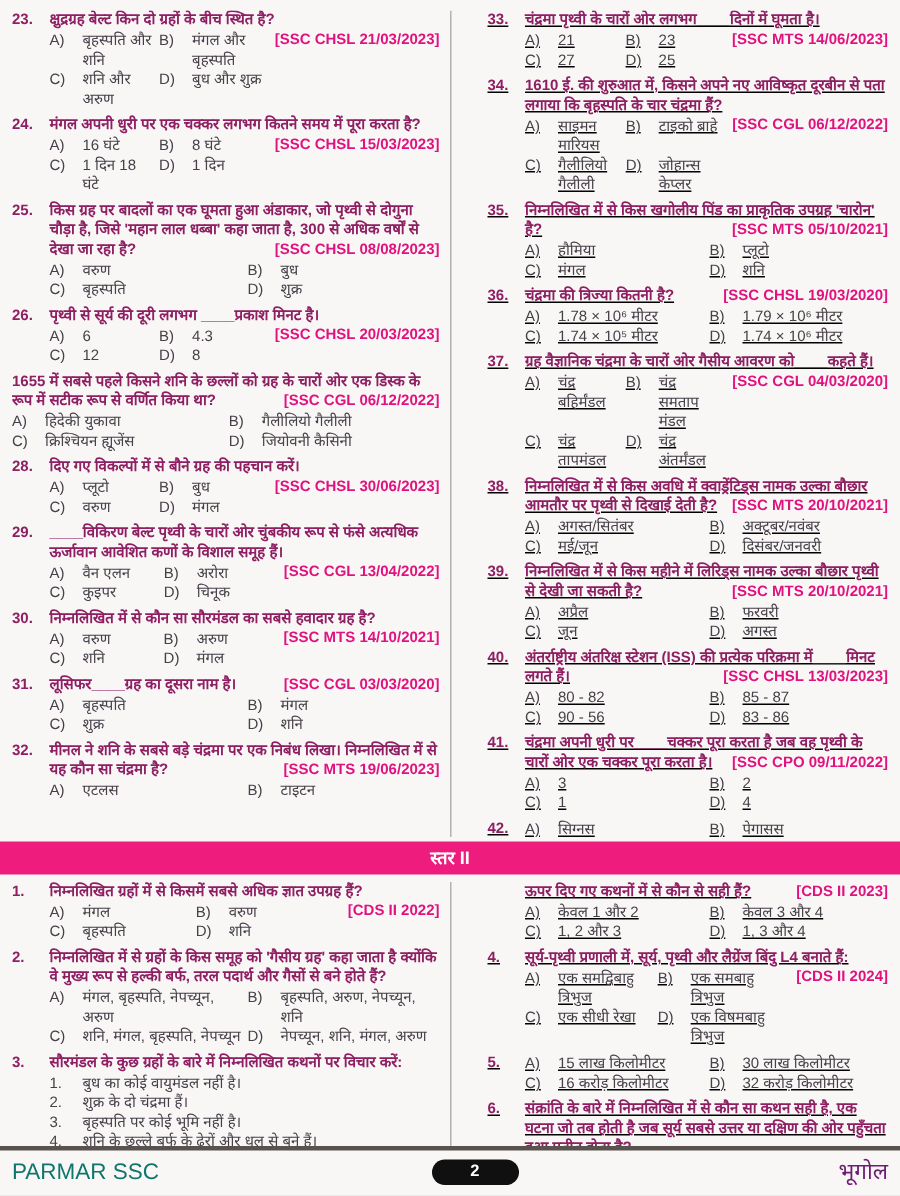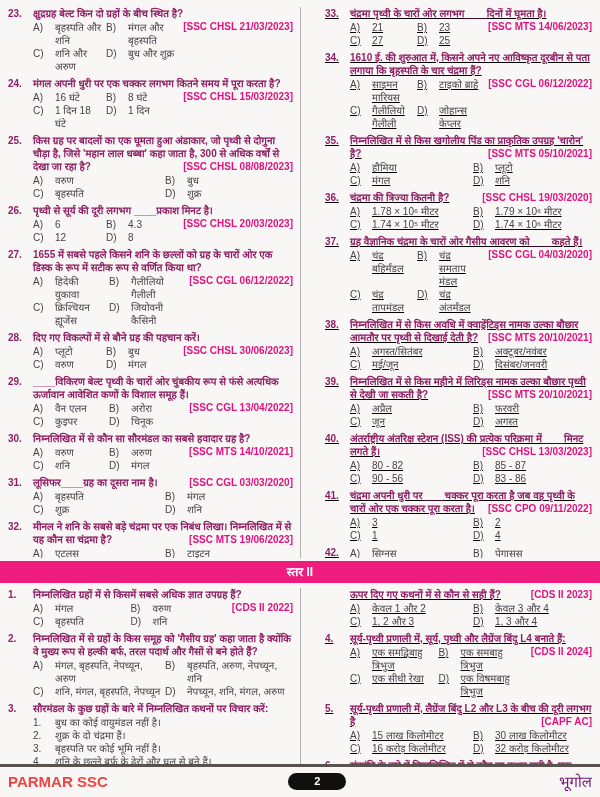--- a/index.html
+++ b/index.html
@@ -39,21 +39,21 @@
     font-weight:700;font-size:12px;
     text-align:center;height:22px;line-height:22px;
   }
   .footer{
     position:absolute;left:0;right:0;bottom:0;height:26px;
     border-top:3px solid #59524f;
     display:flex;align-items:center;justify-content:space-between;
     padding:1px 8px 3px 8px;box-sizing:content-box;
     background:#f9f7f6;
   }
-  .brand{color:#ef4444;font-weight:700;font-size:15px;}
+  .brand{color:#0f766e;font-weight:400;font-size:15px;}
   .pagepill{
     background:#101010;color:#ffffff;border-radius:9px;
     min-width:58px;text-align:center;font-size:11px;font-weight:700;
     height:17px;line-height:17px;
   }
   .subject{color:#701a75;font-weight:400;font-size:15px;margin-left:32px;}
 </style>
 </head>
 <body>
 
@@ -150,21 +150,20 @@
                 <span class="otxt">12</span>
               </div>
               <div class="opt">
                 <span class="olab">D)</span>
                 <span class="otxt">8</span>
               </div>
             </div>
           </div>
         </div>
         <div class="q">
-          <div class="qnum">27.</div>
           <div class="qbody">
             <div class="qtext">1655 में सबसे पहले किसने शनि के छल्लों को ग्रह के चारों ओर एक डिस्क के रूप में सटीक रूप से वर्णित किया था?<span class="tag">[SSC CGL 06/12/2022]</span></div>
             <div class="opts">
               <div class="opt">
                 <span class="olab">A)</span>
                 <span class="otxt">हिदेकी युकावा</span>
               </div>
               <div class="opt">
                 <span class="olab">B)</span>
                 <span class="otxt">गैलीलियो गैलीली</span>
@@ -660,21 +659,20 @@
               <div class="opt">
                 <span class="olab">D)</span>
                 <span class="otxt">एक विषमबाहु त्रिभुज</span>
               </div>
             </div>
           </div>
         </div>
         <div class="q">
           <div class="qnum">5.</div>
           <div class="qbody">
-            <div class="qtext">सूर्य-पृथ्वी प्रणाली में, लैग्रेंज बिंदु L2 और L3 के बीच की दूरी लगभग है<span class="tag">[CAPF AC]</span></div>
             <div class="opts">
               <div class="opt">
                 <span class="olab">A)</span>
                 <span class="otxt">15 लाख किलोमीटर</span>
               </div>
               <div class="opt">
                 <span class="olab">B)</span>
                 <span class="otxt">30 लाख किलोमीटर</span>
               </div>
               <div class="opt">

